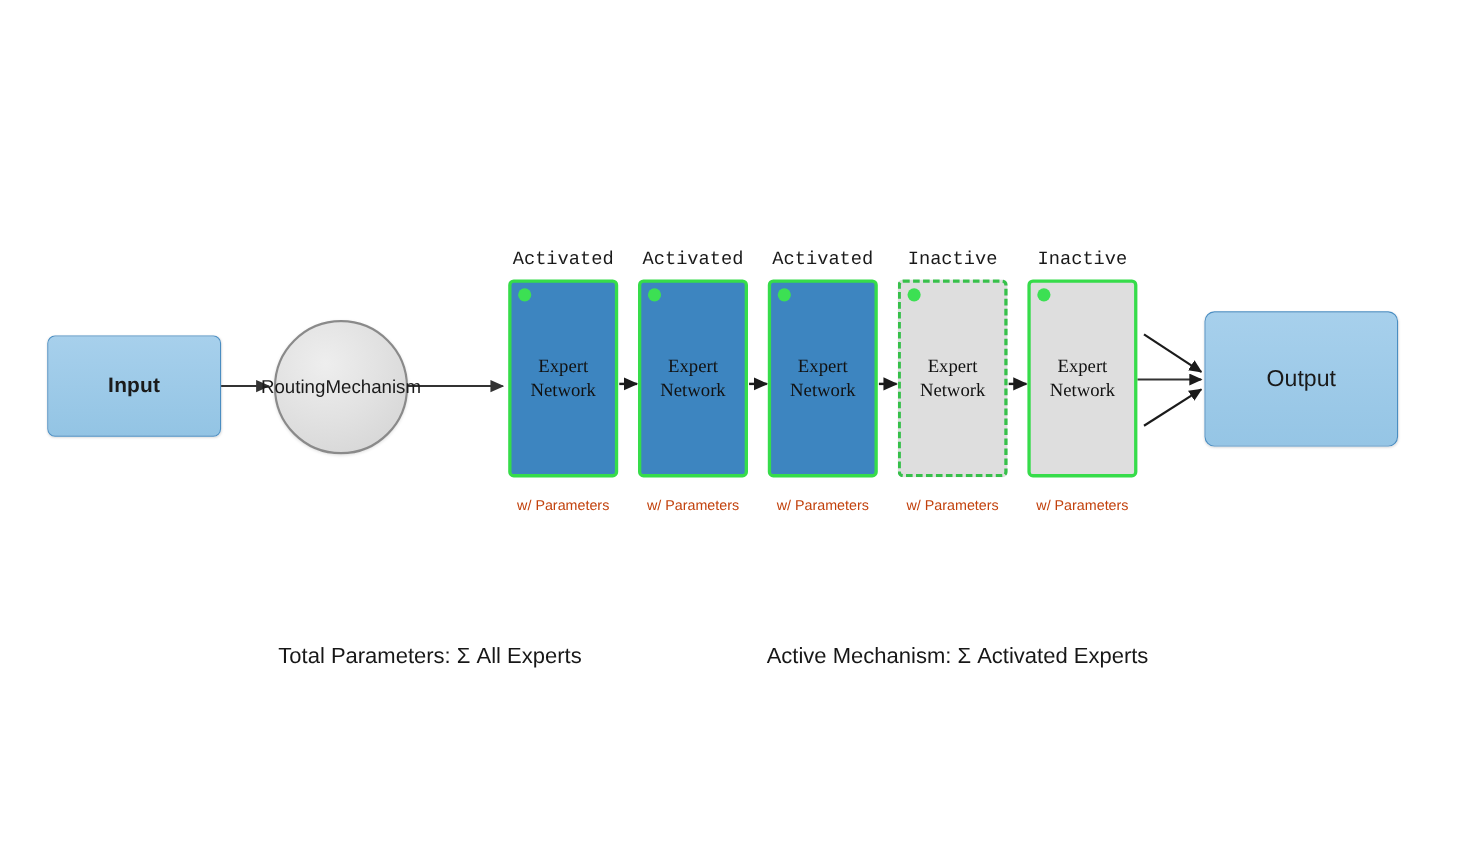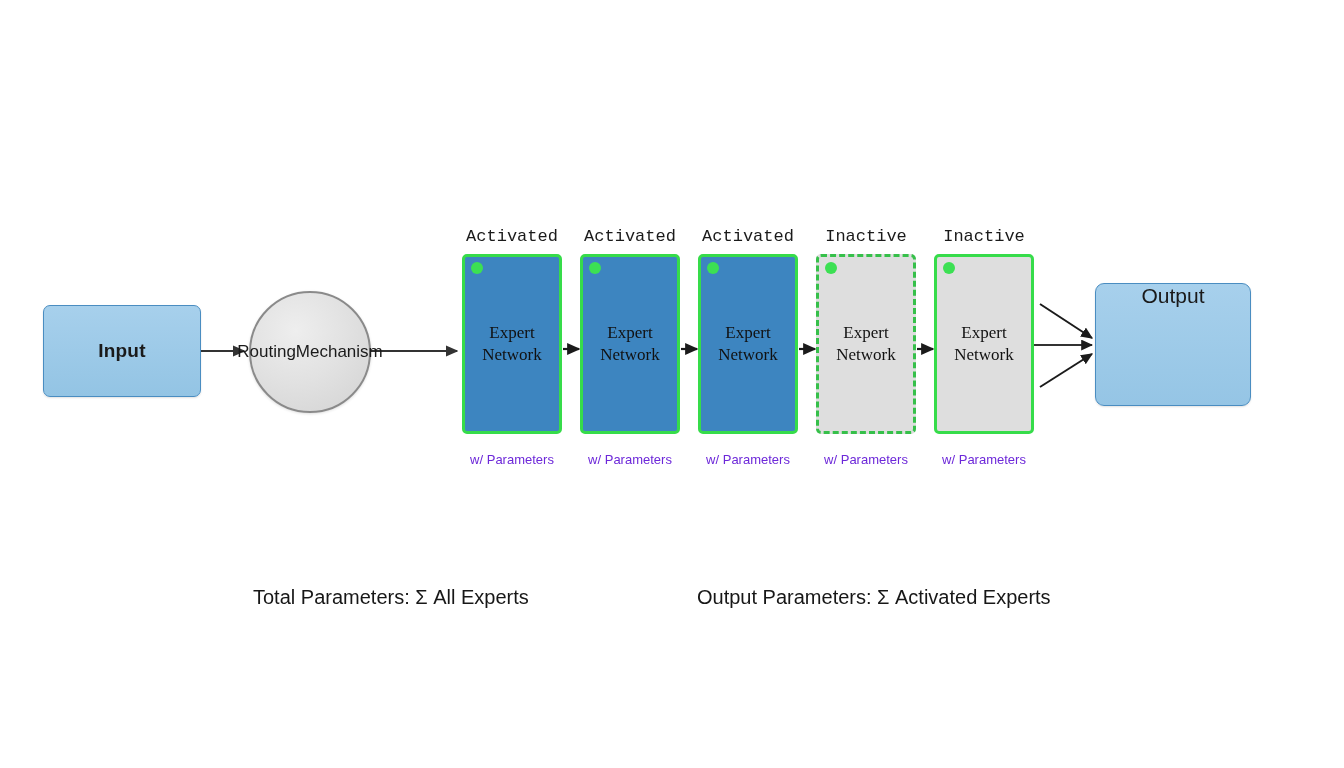--- a/index.html
+++ b/index.html
@@ -118,36 +118,37 @@
   .expert-name {
     font-size: 17px;
     line-height: 22px;
     text-align: center;
     color: #111111;
   }
   .expert-params {
     margin-top: 18px;
     text-align: center;
     font-size: 13px;
-    color: #6d28d9;
+    color: #c2410c;
     white-space: nowrap;
   }
 
   
   .output-box {
     position: absolute;
     left: 1095px;
     top: 283px;
-    width: 156px;
+    width: 176px;
     height: 123px;
     background: linear-gradient(180deg, #a7d0ec 0%, #95c5e5 100%);
     border: 1.5px solid #4a8dc1;
     border-radius: 9px;
     box-shadow: 0 1px 2px rgba(0,0,0,0.12);
     display: flex;
+    align-items: center;
     justify-content: center;
     box-sizing: border-box;
   }
   .output-box .lbl {
     font-size: 21px;
     color: #1a1a1a;
   }
 
   
   .svg-layer {
@@ -265,15 +266,15 @@
       </div>
     </div>
     <div class="expert-params">w/ Parameters</div>
   </div>
 
   <div class="output-box">
     <span class="lbl">Output</span>
   </div>
 
   <div class="formula" id="formula-total">Total Parameters:  Σ All Experts</div>
-  <div class="formula" id="formula-active">Output Parameters: Σ Activated Experts</div>
+  <div class="formula" id="formula-active">Active Mechanism: Σ Activated Experts</div>
 
 </div>
 
 </body></html>

